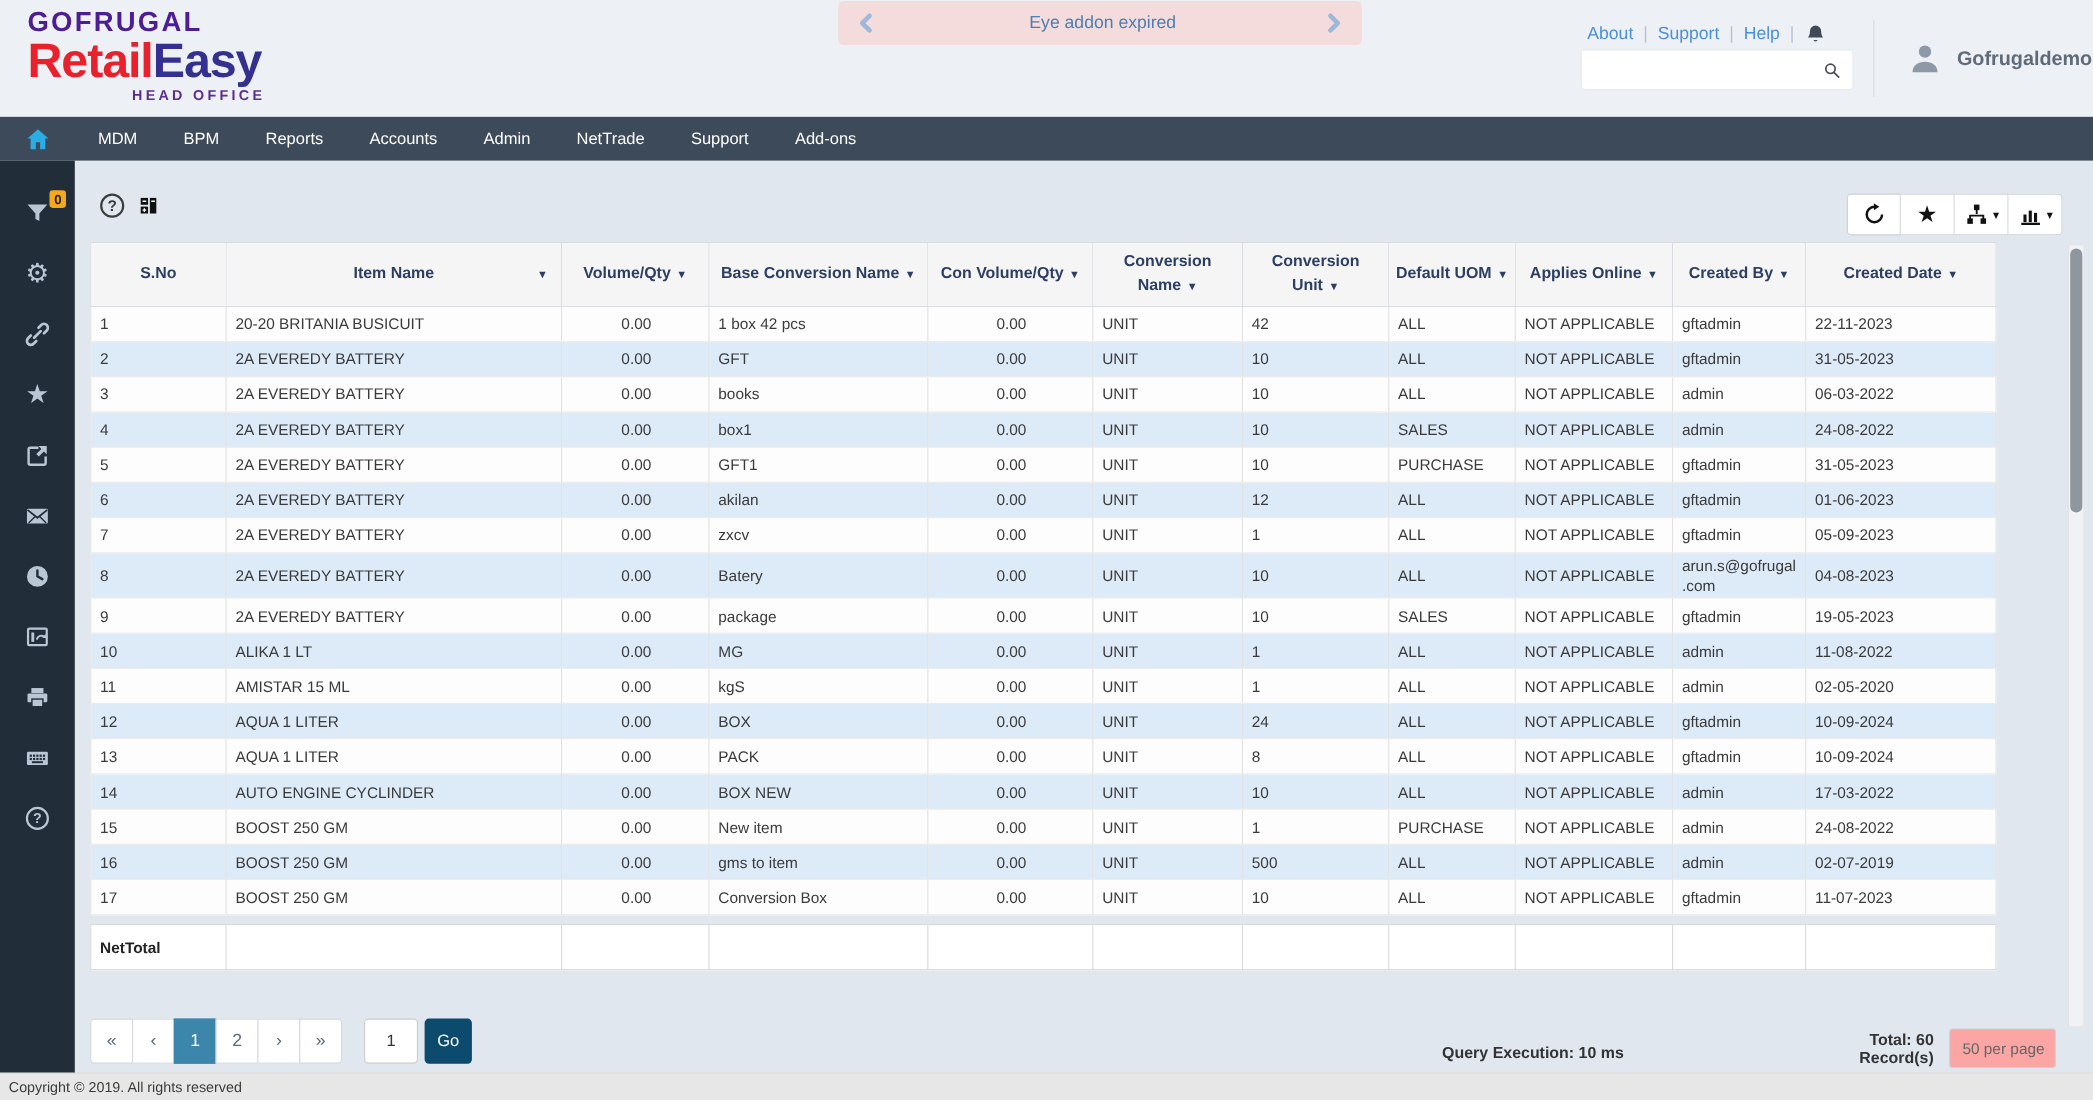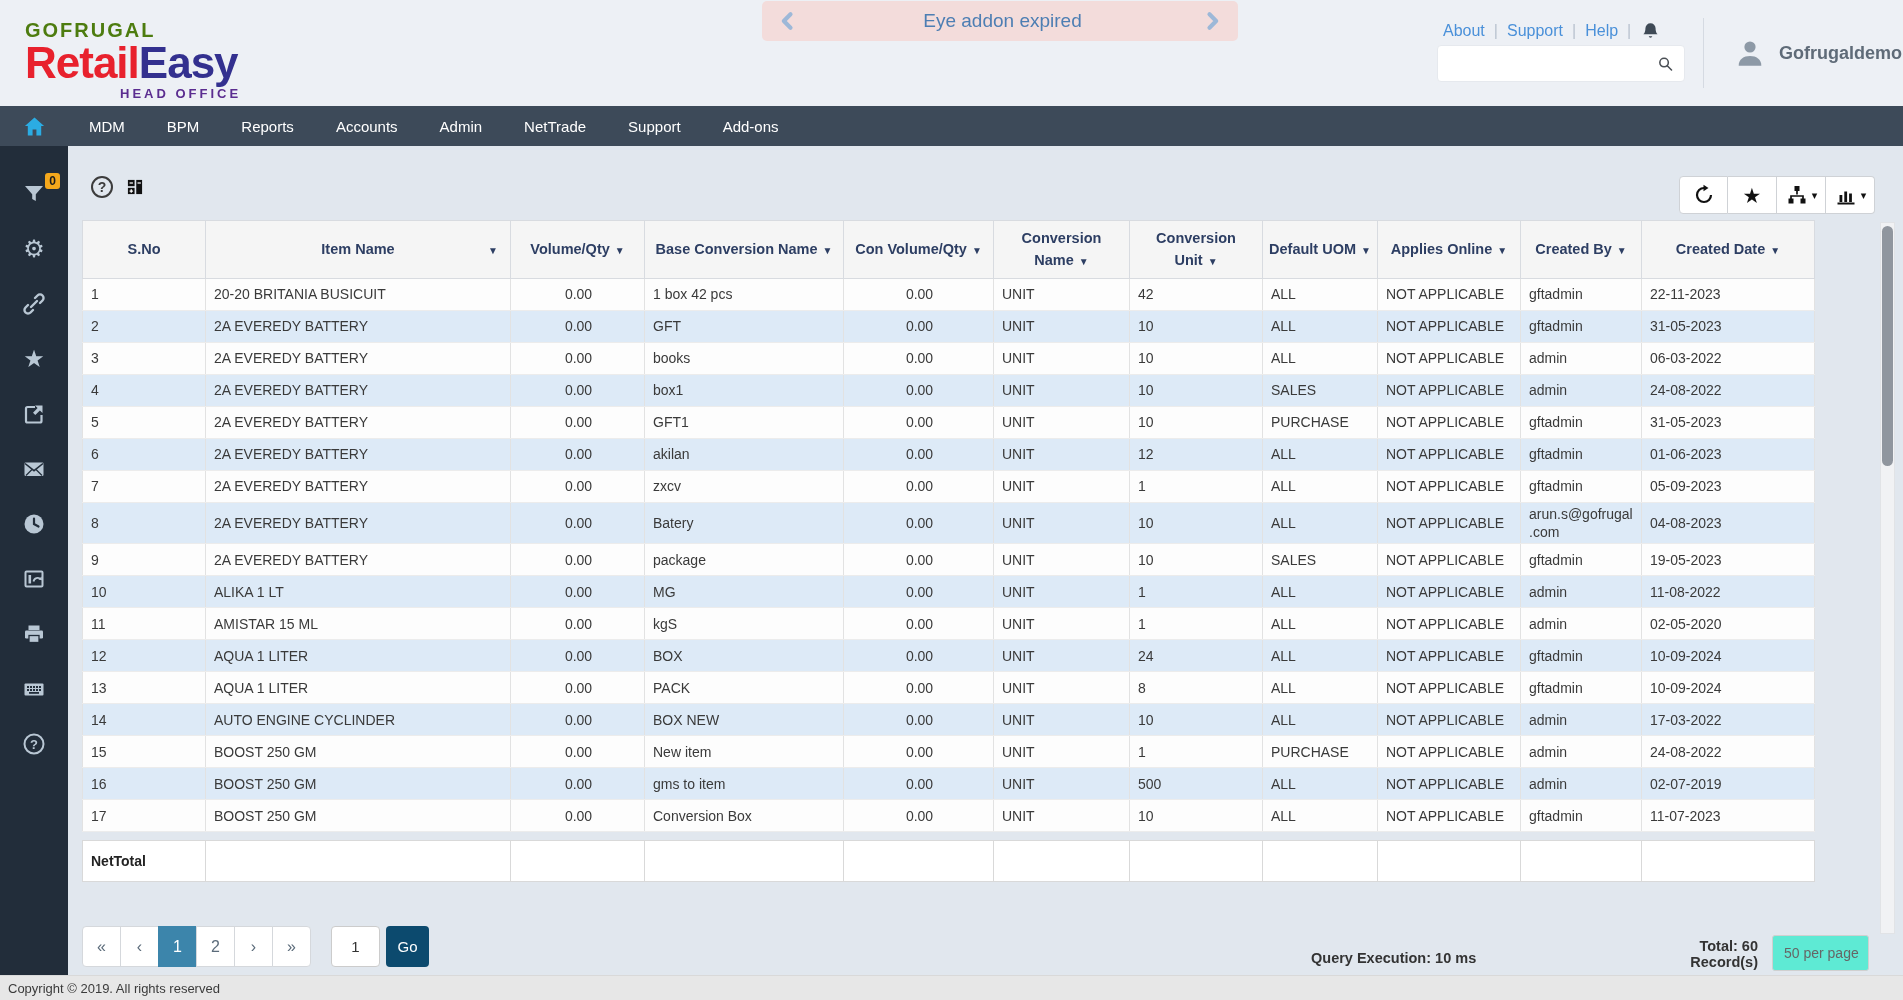--- a/index.html
+++ b/index.html
@@ -3,27 +3,27 @@
 <meta charset="utf-8">
 <style>
   * { margin:0; padding:0; box-sizing:border-box; }
   html,body { width:1903px; height:1000px; overflow:hidden; }
   body { font-family:"Liberation Sans", sans-serif; }
   .page { width:1903px; height:1000px; display:flex; flex-direction:column; background:#e1e7ee; }
 
   
   .app-header { height:106px; background:#edf0f5; position:relative; flex:none; }
   .logo { position:absolute; left:25px; top:8px; line-height:1; }
-  .logo-brand { color:#4d7c0f; font-weight:bold; font-size:20px; letter-spacing:2px;margin-top:12px; }
+  .logo-brand { color:#4c1d95; font-weight:bold; font-size:25px; letter-spacing:2px; }
   .logo-product { font-size:44px; font-weight:800; letter-spacing:-1px; margin-top:1px; }
   .logo-red { color:#e8212d; }
   .logo-indigo { color:#33308f; }
   .logo-tagline { color:#5b2d90; font-weight:bold; font-size:13px; letter-spacing:3px; margin-left:95px; margin-top:2px; }
   .banner { position:absolute; left:762px; top:1px; width:476px; height:40px; background:#f3dcdb; border-radius:5px; display:flex; align-items:center; justify-content:space-between; padding:0 16px; }
-  .banner-text { color:#4d7eb3; font-size:19px; position:absolute; left:0; right:20px; text-align:center;margin-left:25px; }
+  .banner-text { color:#4d7eb3; font-size:16px; position:absolute; left:0; right:20px; text-align:center;margin-left:25px; }
   .banner-chev { width:20px; height:20px; z-index:2; cursor:pointer; }
   .top-links { position:absolute; left:1443px; top:19px; display:flex; align-items:center; gap:9px; font-size:16px; }
   .top-link { color:#4a90d9; cursor:pointer; }
   .link-sep { color:#b9c2cf; }
   .bell { width:21px; height:21px; margin-top:2px; }
   .search-box { position:absolute; left:1437px; top:45px; width:248px; height:37px; background:#fff; border:1px solid #e6e9ee; border-radius:4px; display:flex; align-items:center; }
   .search-box input { flex:1; border:none; outline:none; height:100%; padding:0 10px; font-size:15px; background:transparent; font-family:inherit; }
   .search-glass { width:20px; height:20px; margin-right:10px; }
   .user-block { position:absolute; left:1703px; top:18px; height:70px; display:flex; align-items:center; padding-left:30px; border-left:1px solid #d5dae2; gap:13px; }
   .avatar { width:32px; height:32px; }
@@ -69,21 +69,21 @@
   
   .pager { position:absolute; left:14px; top:780px; display:flex; }
   .pager-btn { width:39px; height:41px; border:1px solid #d5d8dc; background:#fff; display:flex; align-items:center; justify-content:center; font-size:16px; color:#5b6b7a; margin-left:-1px; cursor:pointer; }
   .pager-btn.first { border-radius:4px 0 0 4px; margin-left:0; }
   .pager-btn.last { border-radius:0 4px 4px 0; }
   .pager-btn.active { background:#3c85ab; border-color:#3c85ab; color:#fff; }
   .goto-input { position:absolute; left:263px; top:780px; width:49px; height:41px; border:1px solid #ccc; border-radius:4px; text-align:center; font-size:15px; color:#333; outline:none; font-family:inherit; }
   .go-btn { position:absolute; left:318px; top:780px; width:43px; height:41px; background:#0c4a6e; color:#fff; border:none; border-radius:4px; font-size:15px; cursor:pointer; font-family:inherit; }
   .status-exec { position:absolute; left:1243px; top:792px; font-weight:bold; font-size:14.5px; color:#333;margin-top:12px; }
   .status-total { position:absolute; left:1560px; top:792px; width:130px; text-align:right; font-weight:bold; font-size:14.5px; color:#333; }
-  .per-page { position:absolute; left:1704px; top:789px; width:97px; height:36px; border:1px solid #d0d0d0; background:#5eead4; border-radius:3px; color:#666; font-size:14px; display:flex; align-items:center; padding-left:11px; cursor:pointer; }
+  .per-page { position:absolute; left:1704px; top:789px; width:97px; height:36px; border:1px solid #d0d0d0; background:#fca5a5; border-radius:3px; color:#666; font-size:14px; display:flex; align-items:center; padding-left:11px; cursor:pointer; }
 
   .vscroll { position:absolute; right:8px; top:76px; width:15px; height:712px; background:#f1f2f4; border:1px solid #e1e3e6; }
   .vscroll-thumb { width:11px; margin:3px auto 0; height:240px; background:#90969e; border-radius:6px; }
 
   
   .footer { height:25px; background:#e7e7e7; border-top:1px solid #d9d9d9; flex:none; display:flex; align-items:center; padding-left:8px; font-size:13px; color:#3b3b3b; }
 </style>
 </head>
 <body>
 

